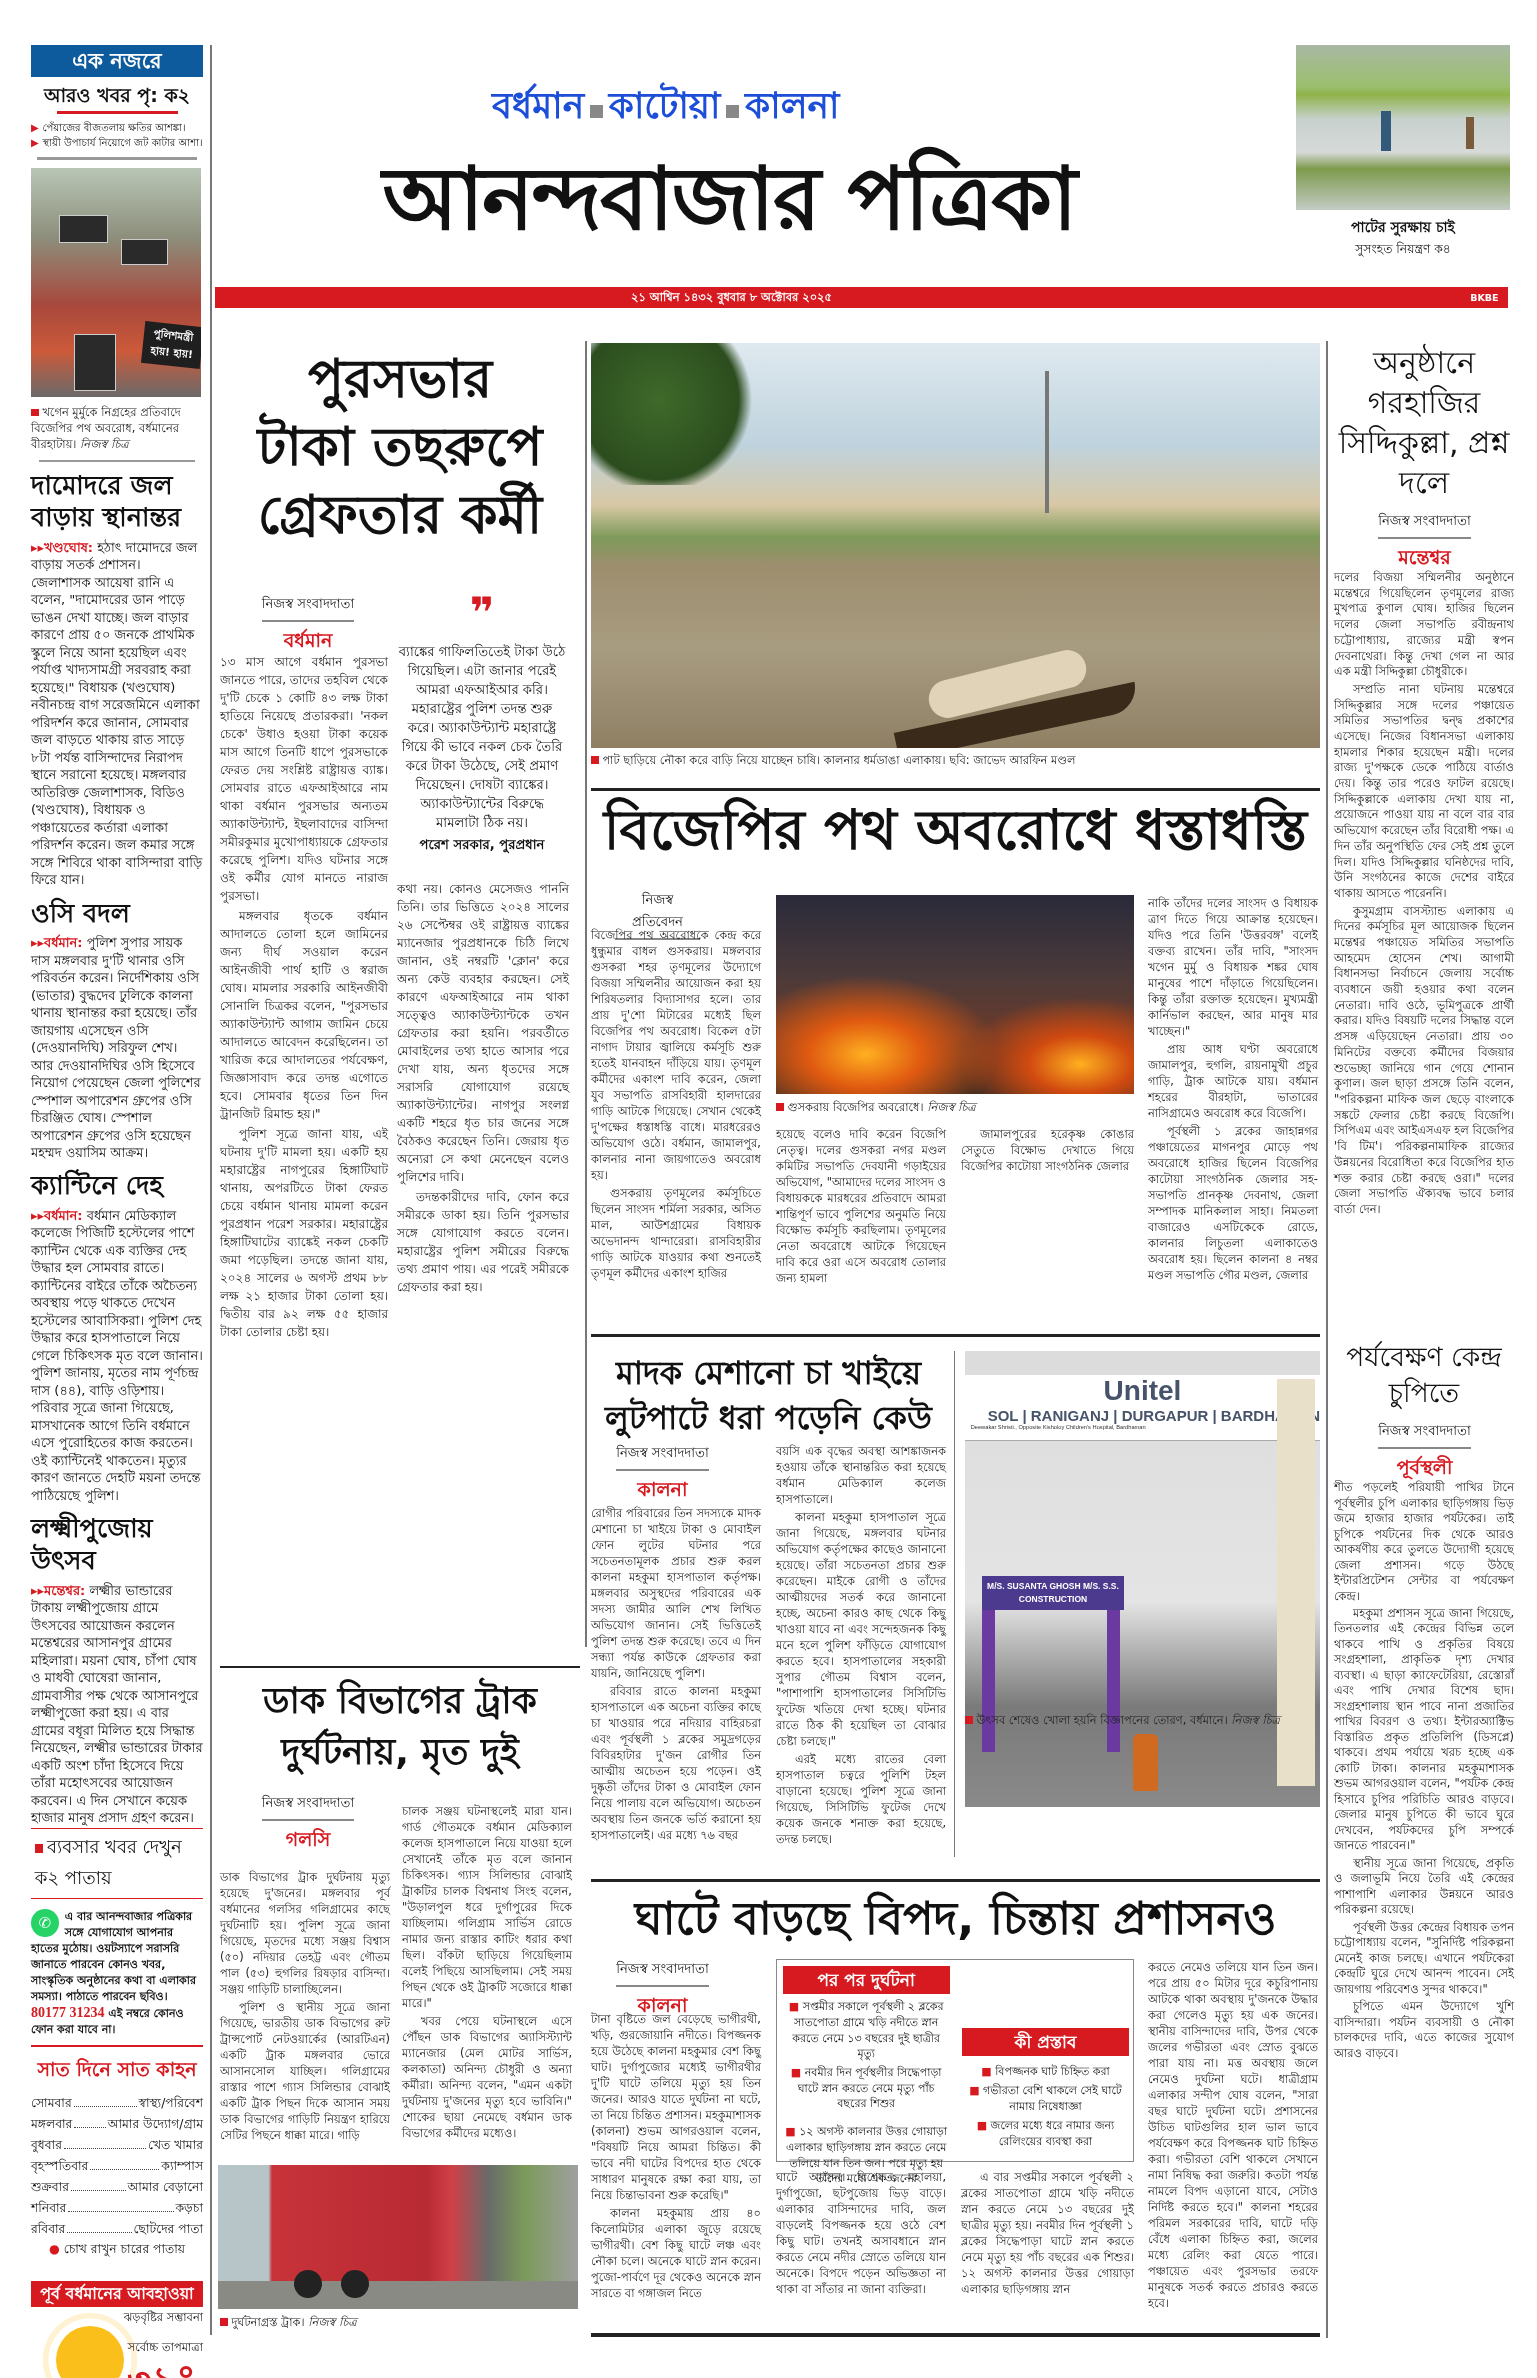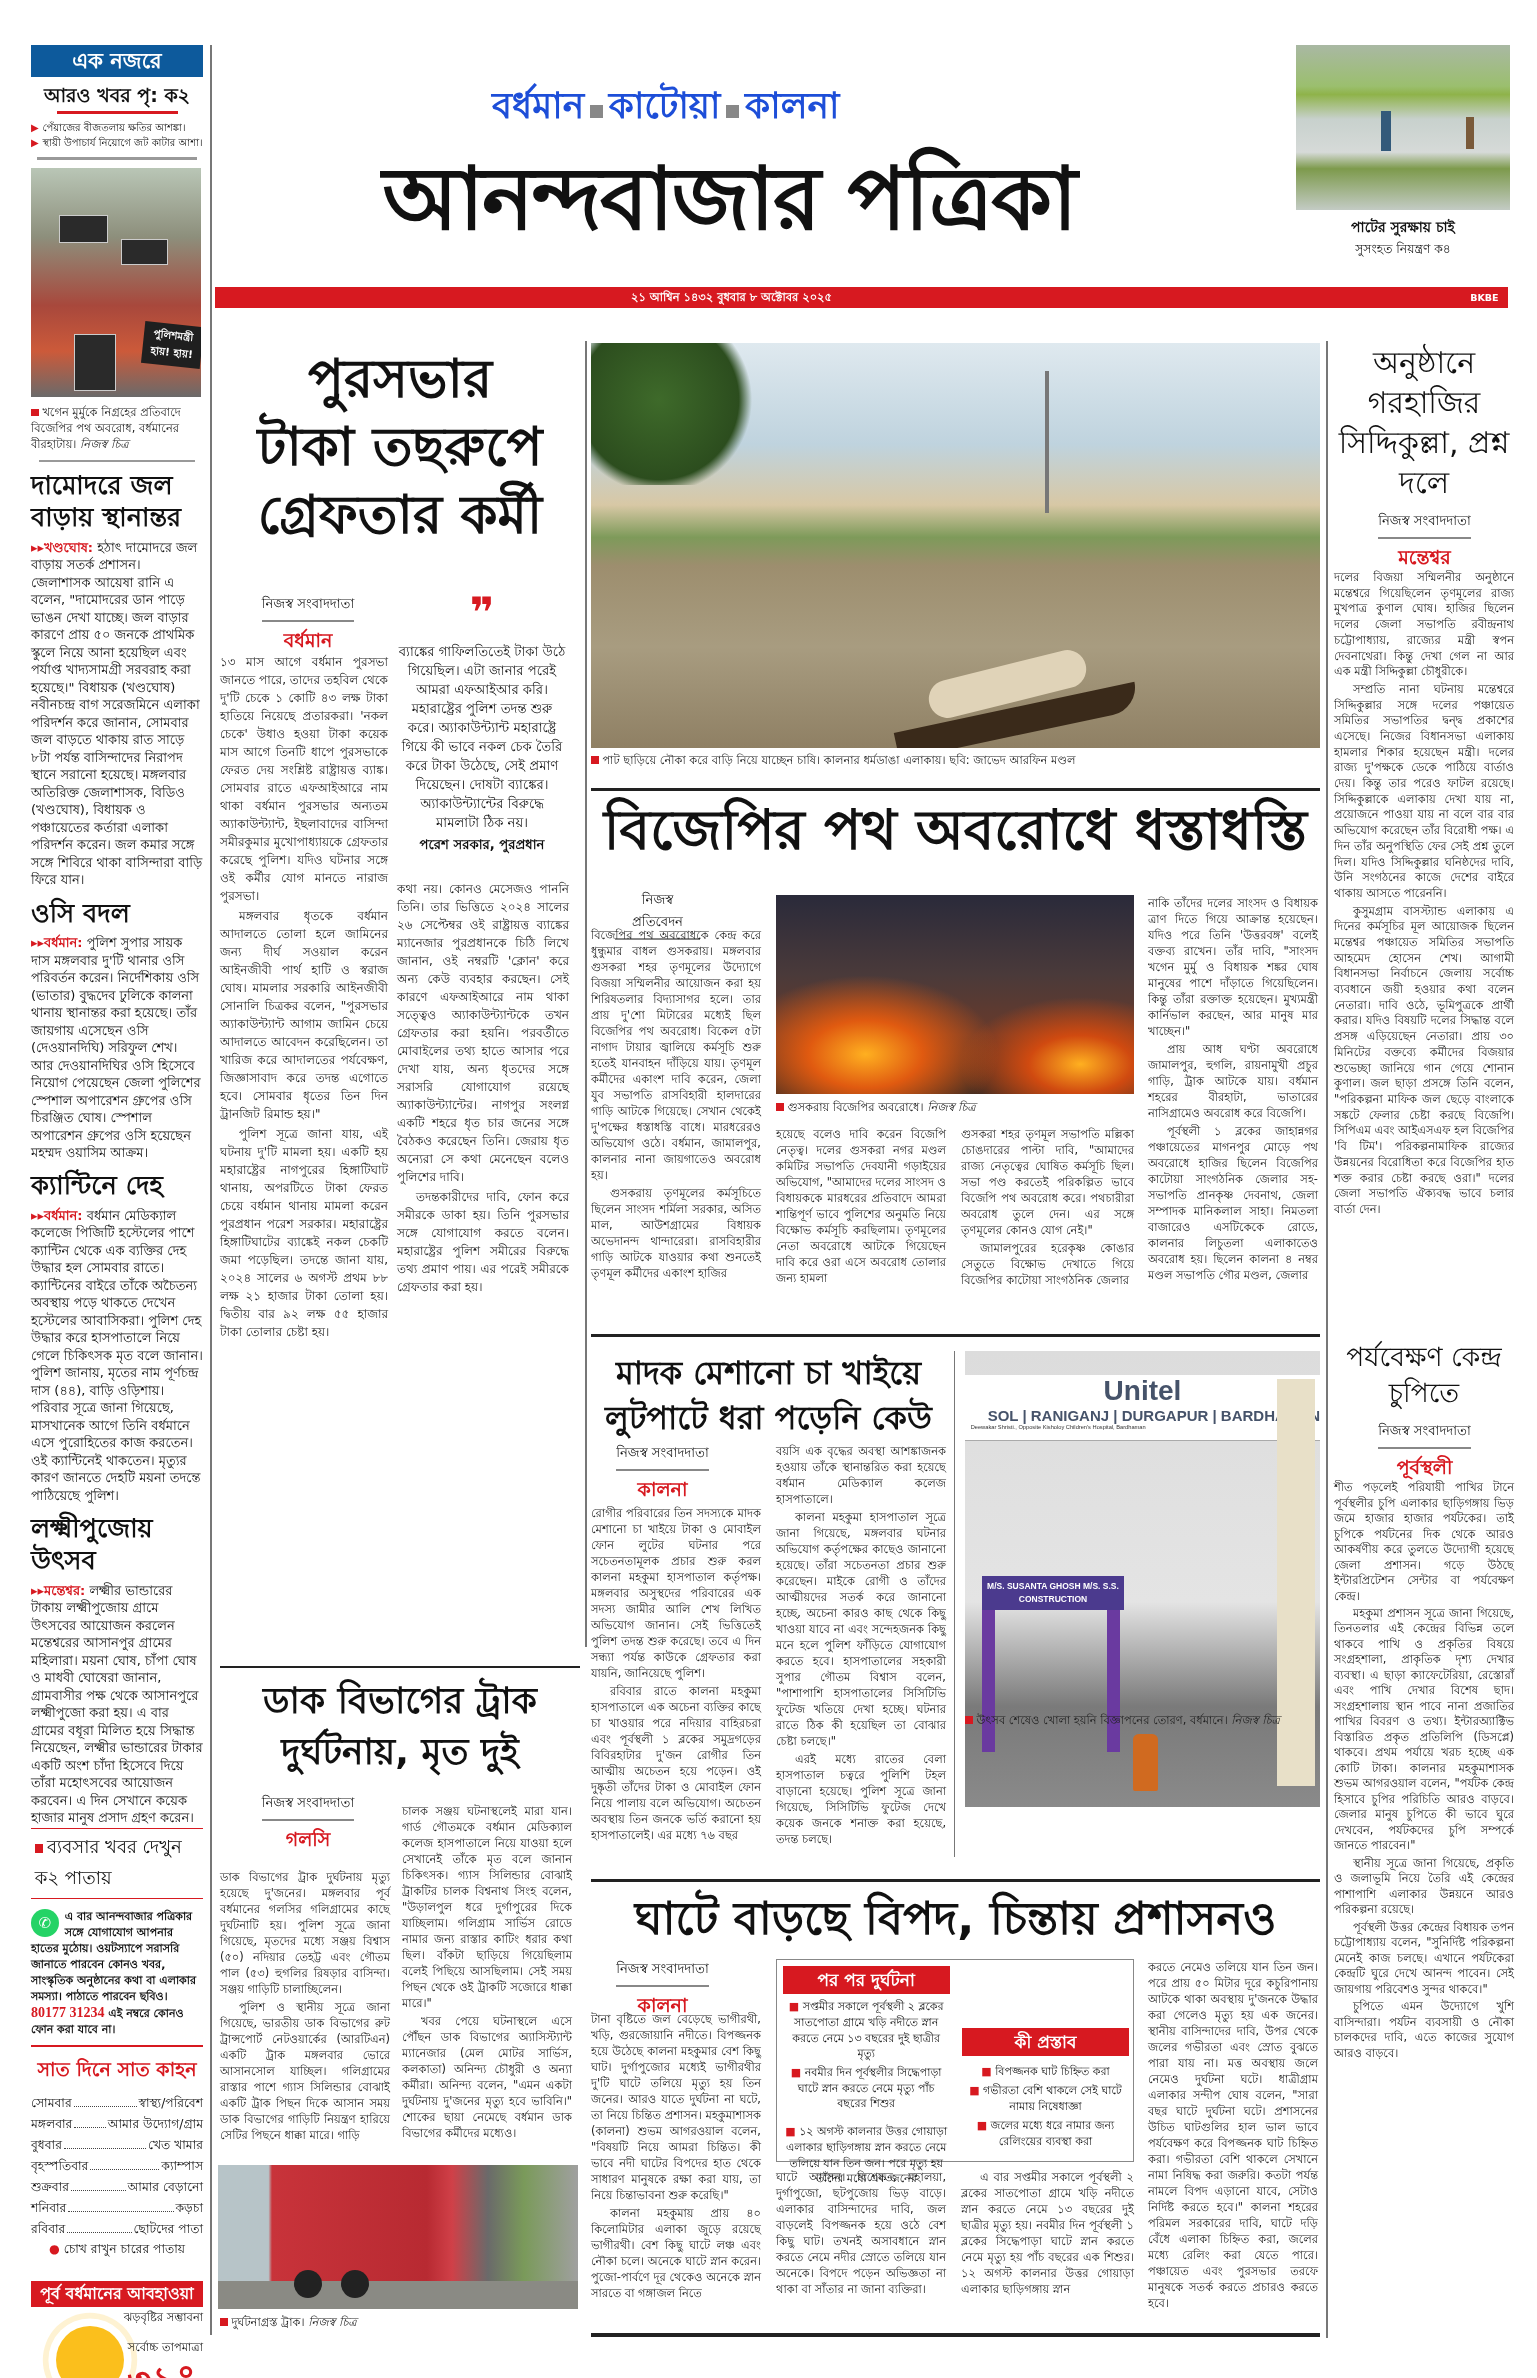--- a/index.html
+++ b/index.html
@@ -189,21 +189,20 @@
 <div class="abs body" style="left:591px;top:927px;width:170px;font-size:11.4px;line-height:16px">
     <p class="ni">বিজেপির পথ অবরোধকে কেন্দ্র করে ধুন্ধুমার বাধল গুসকরায়। মঙ্গলবার গুসকরা শহর তৃণমূলের উদ্যোগে বিজয়া সম্মিলনীর আয়োজন করা হয় শিরিষতলার বিদ্যাসাগর হলে। তার প্রায় দু'শো মিটারের মধ্যেই ছিল বিজেপির পথ অবরোধ। বিকেল ৫টা নাগাদ টায়ার জ্বালিয়ে কর্মসূচি শুরু হতেই যানবাহন দাঁড়িয়ে যায়। তৃণমূল কর্মীদের একাংশ দাবি করেন, জেলা যুব সভাপতি রাসবিহারী হালদারের গাড়ি আটকে গিয়েছে। সেখান থেকেই দু'পক্ষের ধস্তাধস্তি বাধে। মারধরেরও অভিযোগ ওঠে। বর্ধমান, জামালপুর, কালনার নানা জায়গাতেও অবরোধ হয়।</p>
     <p>গুসকরায় তৃণমূলের কর্মসূচিতে ছিলেন সাংসদ শর্মিলা সরকার, অসিত মাল, আউশগ্রামের বিধায়ক অভেদানন্দ থান্দারেরা। রাসবিহারীর গাড়ি আটকে যাওয়ার কথা শুনতেই তৃণমূল কর্মীদের একাংশ হাজির</p>
   </div>
 <div class="photo" style="left:776px;top:895px;width:358px;height:199px;background:radial-gradient(ellipse at 25% 80%,#ffb020 0%,#e05a10 15%,transparent 35%),radial-gradient(ellipse at 85% 85%,#ffb020 0%,#d04a10 12%,transparent 28%),linear-gradient(180deg,#2a2a3a 0%,#4a3a3a 40%,#6a3a2a 70%,#3a2a22 100%)"></div>
 <div class="abs cap" style="left:776px;top:1100px;width:358px"><span class="sq"></span><span>গুসকরায় বিজেপির অবরোধে।</span> <i>নিজস্ব চিত্র</i></div>
 <div class="abs body" style="left:776px;top:1126px;width:170px;font-size:11.4px;line-height:16px">
     <p class="ni">হয়েছে বলেও দাবি করেন বিজেপি নেতৃত্ব। দলের গুসকরা নগর মণ্ডল কমিটির সভাপতি দেবযানী গড়াইয়ের অভিযোগ, "আমাদের দলের সাংসদ ও বিধায়ককে মারধরের প্রতিবাদে আমরা শান্তিপূর্ণ ভাবে পুলিশের অনুমতি নিয়ে বিক্ষোভ কর্মসূচি করছিলাম। তৃণমূলের নেতা অবরোধে আটকে গিয়েছেন দাবি করে ওরা এসে অবরোধ তোলার জন্য হামলা</p>
   </div>
 <div class="abs body" style="left:961px;top:1126px;width:173px;font-size:11.4px;line-height:16px">
-    <p class="ni">গুসকরা শহর তৃণমূল সভাপতি মল্লিকা চোঙদারের পাল্টা দাবি, "আমাদের রাজ্য নেতৃত্বের ঘোষিত কর্মসূচি ছিল। সভা পণ্ড করতেই পরিকল্পিত ভাবে বিজেপি পথ অবরোধ করে। পথচারীরা অবরোধ তুলে দেন। এর সঙ্গে তৃণমূলের কোনও যোগ নেই।"</p>
     <p>জামালপুরের হরেকৃষ্ণ কোঙার সেতুতে বিক্ষোভ দেখাতে গিয়ে বিজেপির কাটোয়া সাংগঠনিক জেলার</p>
   </div>
 <div class="abs body" style="left:1148px;top:895px;width:170px;font-size:11.4px;line-height:16px">
     <p class="ni">নাকি তাঁদের দলের সাংসদ ও বিধায়ক ত্রাণ দিতে গিয়ে আক্রান্ত হয়েছেন। যদিও পরে তিনি 'উত্তরবঙ্গ' বলেই বক্তব্য রাখেন। তাঁর দাবি, "সাংসদ খগেন মুর্মু ও বিধায়ক শঙ্কর ঘোষ মানুষের পাশে দাঁড়াতে গিয়েছিলেন। কিন্তু তাঁরা রক্তাক্ত হয়েছেন। মুখ্যমন্ত্রী কার্নিভাল করছেন, আর মানুষ মার খাচ্ছেন।"</p>
     <p>প্রায় আধ ঘণ্টা অবরোধে জামালপুর, হুগলি, রায়নামুখী প্রচুর গাড়ি, ট্রাক আটকে যায়। বর্ধমান শহরের বীরহাটা, ভাতারের নাসিগ্রামেও অবরোধ করে বিজেপি।</p>
     <p>পূর্বস্থলী ১ ব্লকের জাহান্নগর পঞ্চায়েতের মাগনপুর মোড়ে পথ অবরোধে হাজির ছিলেন বিজেপির কাটোয়া সাংগঠনিক জেলার সহ-সভাপতি প্রানকৃষ্ণ দেবনাথ, জেলা সম্পাদক মানিকলাল সাহা। নিমতলা বাজারেও এসটিকেকে রোডে, কালনার লিচুতলা এলাকাতেও অবরোধ হয়। ছিলেন কালনা ৪ নম্বর মণ্ডল সভাপতি গৌর মণ্ডল, জেলার</p>
   </div>
 <div class="hrule" style="left:591px;top:1334px;width:729px"></div>
 
 <div class="vrule" style="left:1326px;top:341px;height:1997px"></div>

